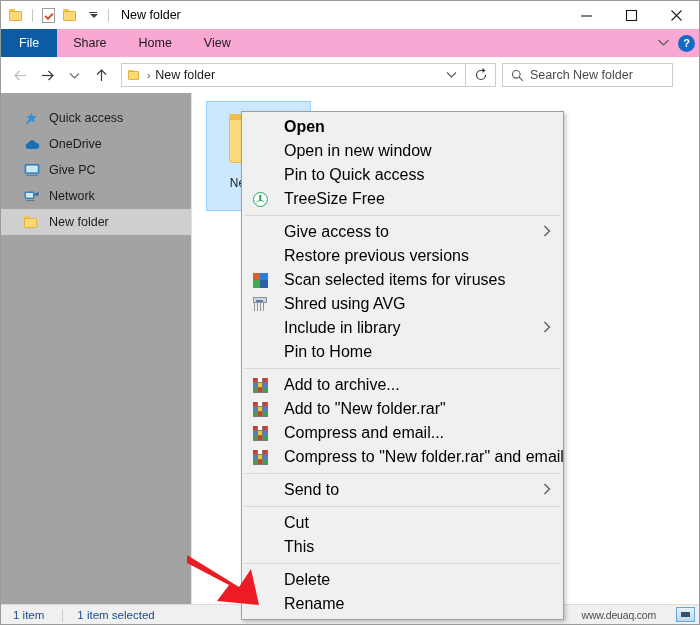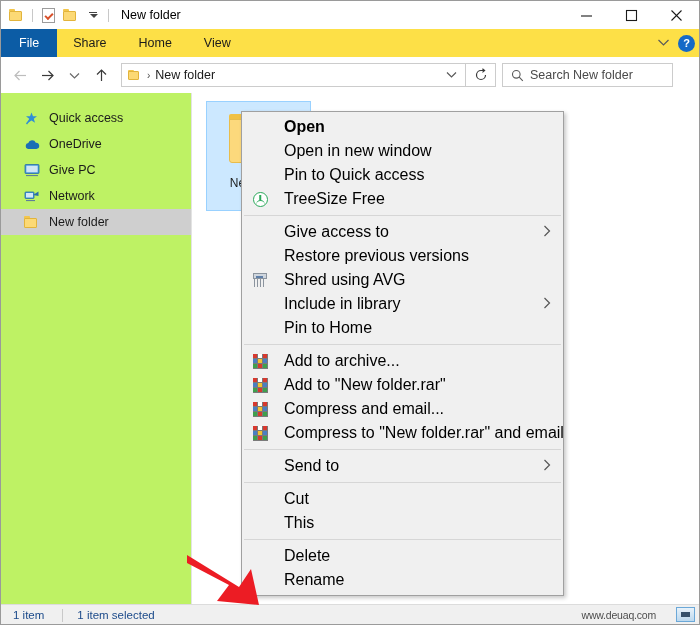--- a/index.html
+++ b/index.html
@@ -137,21 +137,21 @@
     justify-content: center;
   }
   .win-btn svg { display: block; }
 
   
   #ribbon {
     position: absolute;
     left: 0; top: 28px;
     width: 698px;
     height: 28px;
-    background: #fde047;
+    background: #f9a8d4;
     border-bottom: 1px solid #dedede;
     display: flex;
     align-items: stretch;
   }
   .rtab {
     display: flex;
     align-items: center;
     justify-content: center;
     padding: 0 16px;
     font-size: 12.5px;
@@ -265,21 +265,21 @@
     left: 0; top: 92px;
     width: 698px;
     height: 511px;
     background: #ffffff;
   }
   #navpane {
     position: absolute;
     left: 0; top: 0;
     width: 191px;
     height: 511px;
-    background: #bef264;
+    background: #a3a3a3;
     border-right: 1px solid #e3e3e3;
     box-sizing: border-box;
     padding-top: 12px;
   }
   .nav-item {
     height: 26px;
     display: flex;
     align-items: center;
     padding-left: 22px;
     font-size: 12.5px;
@@ -773,20 +773,31 @@
             <polyline points="1.5,1 6.5,6 1.5,11" fill="none" stroke="#555" stroke-width="1.2"></polyline>
           </svg>
       </span>
     </div>
     <div class="mi">
       <span class="mi-icon"></span>
       <span class="mi-label">Restore previous versions</span>
     </div>
     <div class="mi">
       <span class="mi-icon">
+          <span class="ico-avg">
+            <i></i>
+            <i></i>
+            <i></i>
+            <i></i>
+          </span>
+        </span>
+      <span class="mi-label">Scan selected items for viruses</span>
+    </div>
+    <div class="mi">
+      <span class="mi-icon">
           <span class="ico-shred">
             <span class="sh-top"></span>
             <span class="sh-bot"></span>
           </span>
         </span>
       <span class="mi-label">Shred using AVG</span>
     </div>
     <div class="mi">
       <span class="mi-icon"></span>
       <span class="mi-label">Include in library</span>

